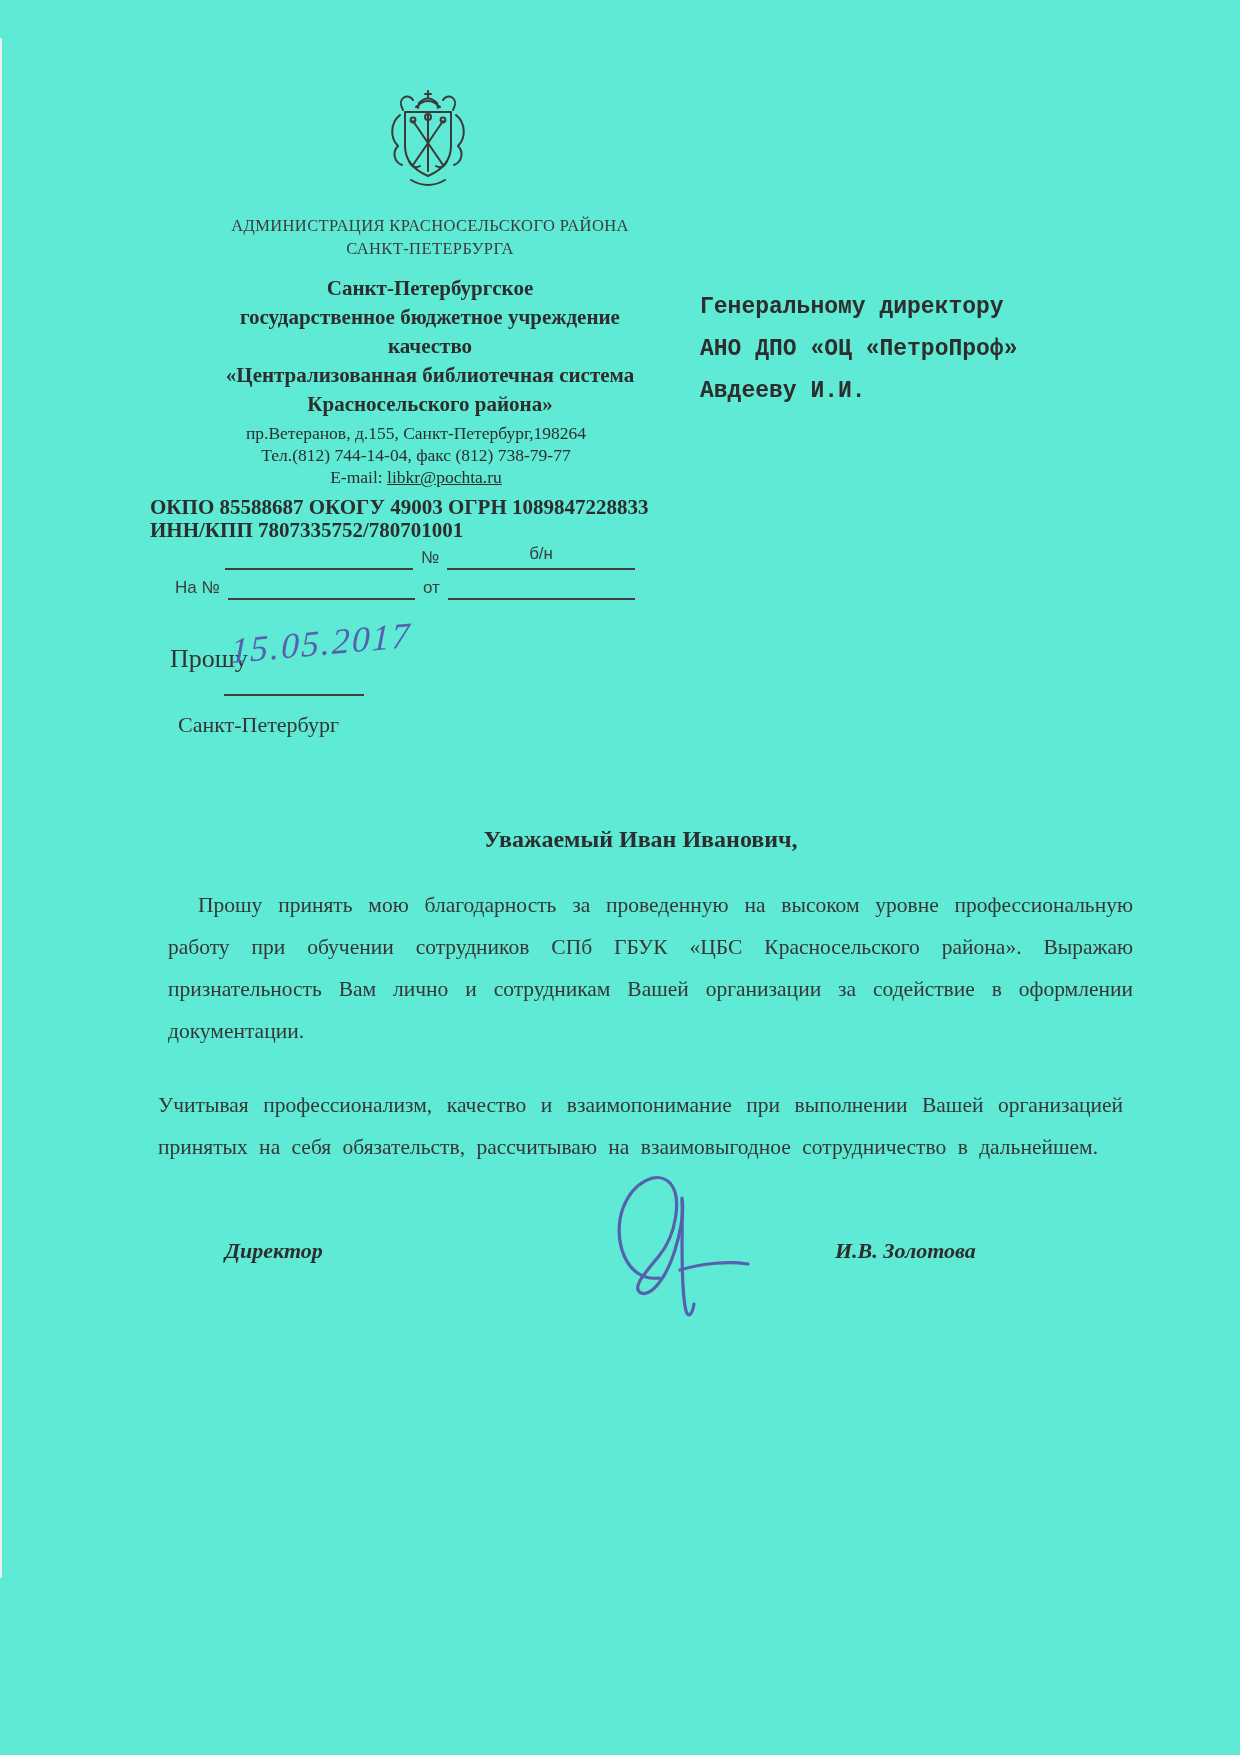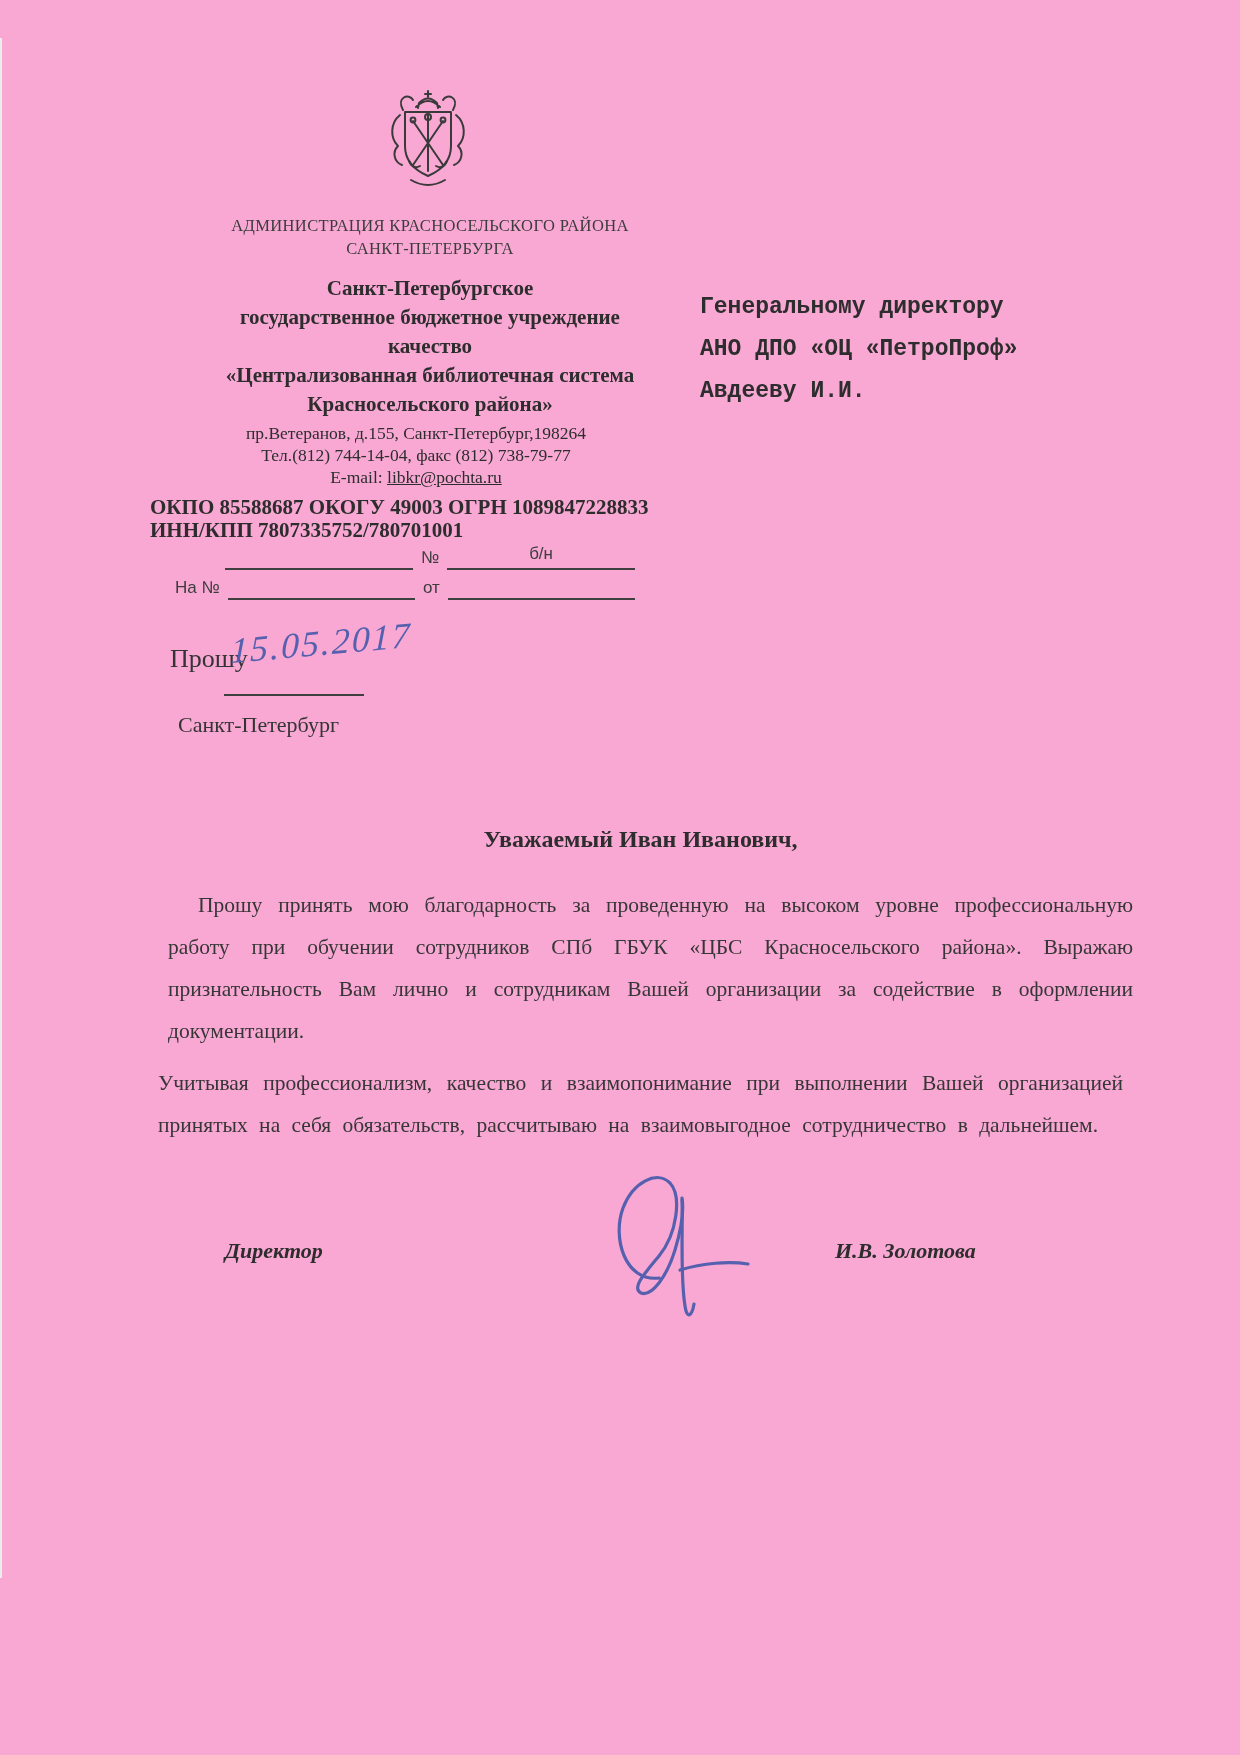--- a/index.html
+++ b/index.html
@@ -1,17 +1,17 @@
 <!DOCTYPE html>
 <html><head>
 <meta charset="utf-8">
 <style>
   html,body{margin:0;padding:0;background:#ffffff;}
   .page{
-    position:relative;width:1240px;height:1755px;background:#f9a8d4;overflow:hidden;
+    position:relative;width:1240px;height:1755px;background:#5eead4;overflow:hidden;
     font-family:"Liberation Serif","DejaVu Serif",serif;color:#333333;
   }
   .abs{position:absolute;}
   
   .edge-artifact{left:0;top:38px;width:2px;height:1540px;background:#ececec;}
 
   
   .arms{left:383px;top:88px;width:90px;height:104px;}
 
   
@@ -43,21 +43,21 @@
   
   .recipient{left:700px;top:286px;width:415px;text-align:left;
     font-size:23px;line-height:42px;font-weight:bold;color:#2d2d2d;font-family:Liberation Mono, monospace;}
 
   
   .salutation{left:158px;top:826px;width:965px;text-align:center;
     font-size:24px;font-weight:bold;color:#2d2d2d;}
   .para{left:158px;width:965px;text-align:justify;font-size:21.5px;line-height:42px;
     word-spacing:6px;color:#363636;}
   .para-1{top:884px;text-indent:30px;margin-left:10px;}
-  .para-2{top:1062px;}
+  .para-2{top:1084px;}
 
   
   .sig-title{left:225px;top:1238px;font-size:22px;font-weight:bold;font-style:italic;color:#2d2d2d;}
   .sig-img{left:585px;top:1158px;width:190px;height:172px;}
   .sig-name{left:835px;top:1238px;font-size:22px;font-weight:bold;font-style:italic;color:#2d2d2d;}
 </style>
 </head>
 <body>
 
 <div class="page">

